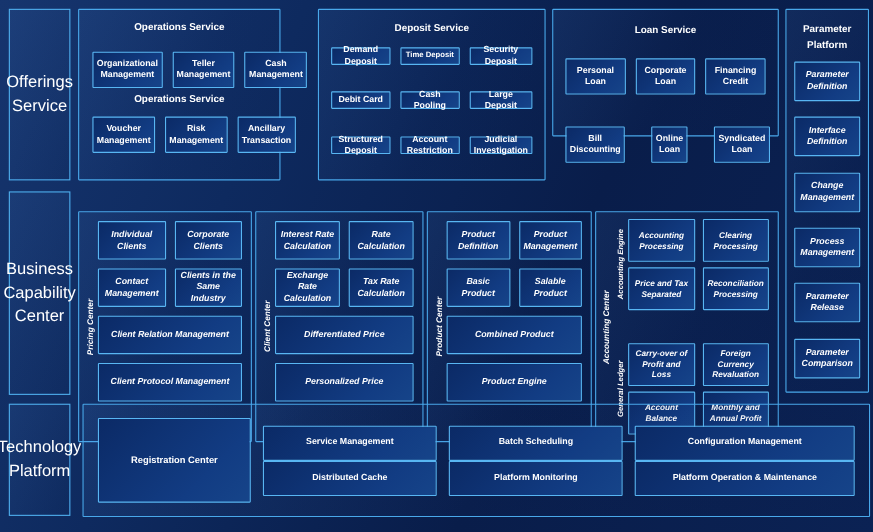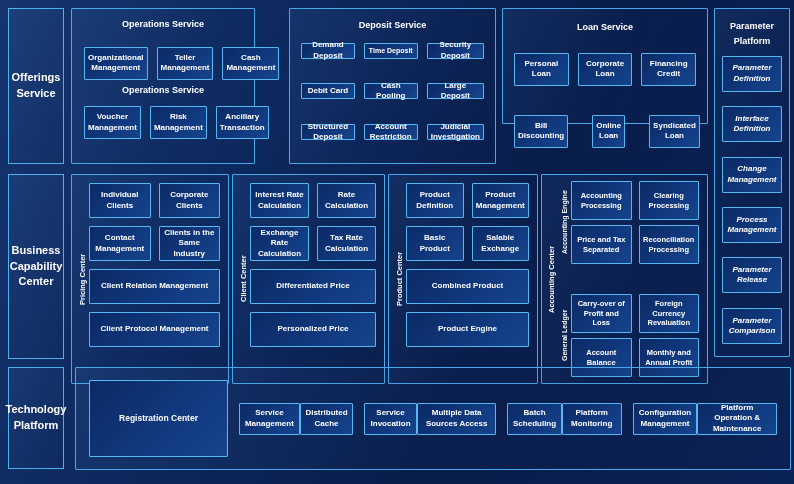--- a/index.html
+++ b/index.html
@@ -43,21 +43,21 @@
     color: #ffffff; font-weight: bold; font-size: 7.5px;
     display: flex; align-items: center; justify-content: center;
     text-align: center;
     flex: 0 0 14px;
   }
   
   .rail {
     position: absolute; left: 8px; width: 56px;
     border: 1.5px solid #4fb0ef;
     background: linear-gradient(115deg, rgba(90,150,230,0.10), rgba(10,30,70,0.05));
-    color: #ffffff; font-weight: bold; font-size: 11px; line-height: 1.45;
+    color: #ffffff; font-weight: normal; font-size: 15px; line-height: 1.45;
     display: flex; align-items: center; justify-content: center;
     text-align: center; padding: 12px;
   }
   #rail-offerings { top: 8px;   height: 156px; }
   #rail-business  { top: 174px; height: 185px; }
   #rail-technology{ top: 367px; height: 102px; }
   
   #panel-operations { left: 71px;  top: 8px; width: 184px; height: 156px; display: flex; flex-direction: column; padding: 9px 12px 8px; }
   #panel-operations .ptitle { margin-bottom: 16px; }
   #panel-operations .sub    { margin: 4px 0 10px; }
@@ -75,40 +75,40 @@
   #panel-loan .grid3 .box { height: 33px; }
   #panel-loan .row2 { margin-top: 29px; gap: 24px; }
 
   
   #panel-parameter { left: 714px; top: 8px; width: 76px; height: 349px; display: flex; flex-direction: column; padding: 10px 7px 12px; }
   #panel-parameter .ptitle { margin-bottom: 6px; line-height: 1.7; }
   #panel-parameter .pstack { flex: 1; display: flex; flex-direction: column; justify-content: space-between; }
   #panel-parameter .box { height: 36px; font-style: italic; }
 
   
-  .mid { top: 174px; height: 210px; display: flex; padding: 8px 8px 8px 3px; }
+  .mid { top: 192px; height: 210px; display: flex; padding: 8px 8px 8px 3px; font-style: italic; }
   #panel-pricing    { left: 71px;  width: 158px; }
   #panel-client     { left: 232px; width: 153px; }
   #panel-product    { left: 388px; width: 150px; }
   #panel-accounting { left: 541px; width: 167px; padding: 6px 8px 6px 2px; }
   .mid-content { flex: 1; display: flex; flex-direction: column; gap: 8px; }
   .grid2 { display: grid; grid-template-columns: repeat(2, 1fr); gap: 8px; }
   .grid2 .box { height: 35px; }
   .wide.box { height: 35px; }
 
   .acct-groups { flex: 1; display: flex; flex-direction: column; justify-content: space-between; }
   .acct-group { display: flex; }
   .acct-group .vlabel { flex: 0 0 13px; font-size: 7px; }
   .acct-group .grid2 { flex: 1; gap: 5px 7px; }
   .acct-group .grid2 .box { height: 39px; font-size: 7.5px; }
 
   
   #panel-bottom { left: 75px; top: 367px; width: 716px; height: 103px; display: flex; align-items: center; gap: 11px; padding: 0 13px; }
   #box-registration { flex: 0 0 139px; height: 77px; font-size: 8.5px; }
-  .bcol { display: flex; flex-direction: row; }
+  .bcol { display: flex; flex-direction: column; }
   .bcol .box { height: 32px; }
   .bcol-1 { flex: 0.95; } .bcol-2 { flex: 1.1; } .bcol-3 { flex: 0.95; } .bcol-4 { flex: 1.2; }
 </style>
 </head>
 <body>
 
 <div class="canvas">
 
   <div class="rail" id="rail-offerings">Offerings Service</div>
   <div class="rail" id="rail-business">Business Capability Center</div>
@@ -198,21 +198,21 @@
     </div>
   </section>
 
   <section class="panel mid" id="panel-product">
     <div class="vlabel">Product Center</div>
     <div class="mid-content">
       <div class="grid2">
         <div class="box">Product Definition</div>
         <div class="box">Product Management</div>
         <div class="box">Basic Product</div>
-        <div class="box">Salable Exchange</div>
+        <div class="box">Salable Product</div>
       </div>
       <div class="box wide">Combined Product</div>
       <div class="box wide">Product Engine</div>
     </div>
   </section>
 
   <section class="panel mid" id="panel-accounting">
     <div class="vlabel">Accounting Center</div>
     <div class="acct-groups">
       <div class="acct-group">
@@ -235,24 +235,20 @@
       </div>
     </div>
   </section>
 
   <section class="panel" id="panel-bottom">
     <div class="box" id="box-registration">Registration Center</div>
     <div class="bcol bcol-1">
       <div class="box">Service Management</div>
       <div class="box">Distributed Cache</div>
     </div>
-    <div class="bcol bcol-2">
-      <div class="box">Service Invocation</div>
-      <div class="box">Multiple Data Sources Access</div>
-    </div>
     <div class="bcol bcol-3">
       <div class="box">Batch Scheduling</div>
       <div class="box">Platform Monitoring</div>
     </div>
     <div class="bcol bcol-4">
       <div class="box">Configuration Management</div>
       <div class="box">Platform Operation &amp; Maintenance</div>
     </div>
   </section>
 

